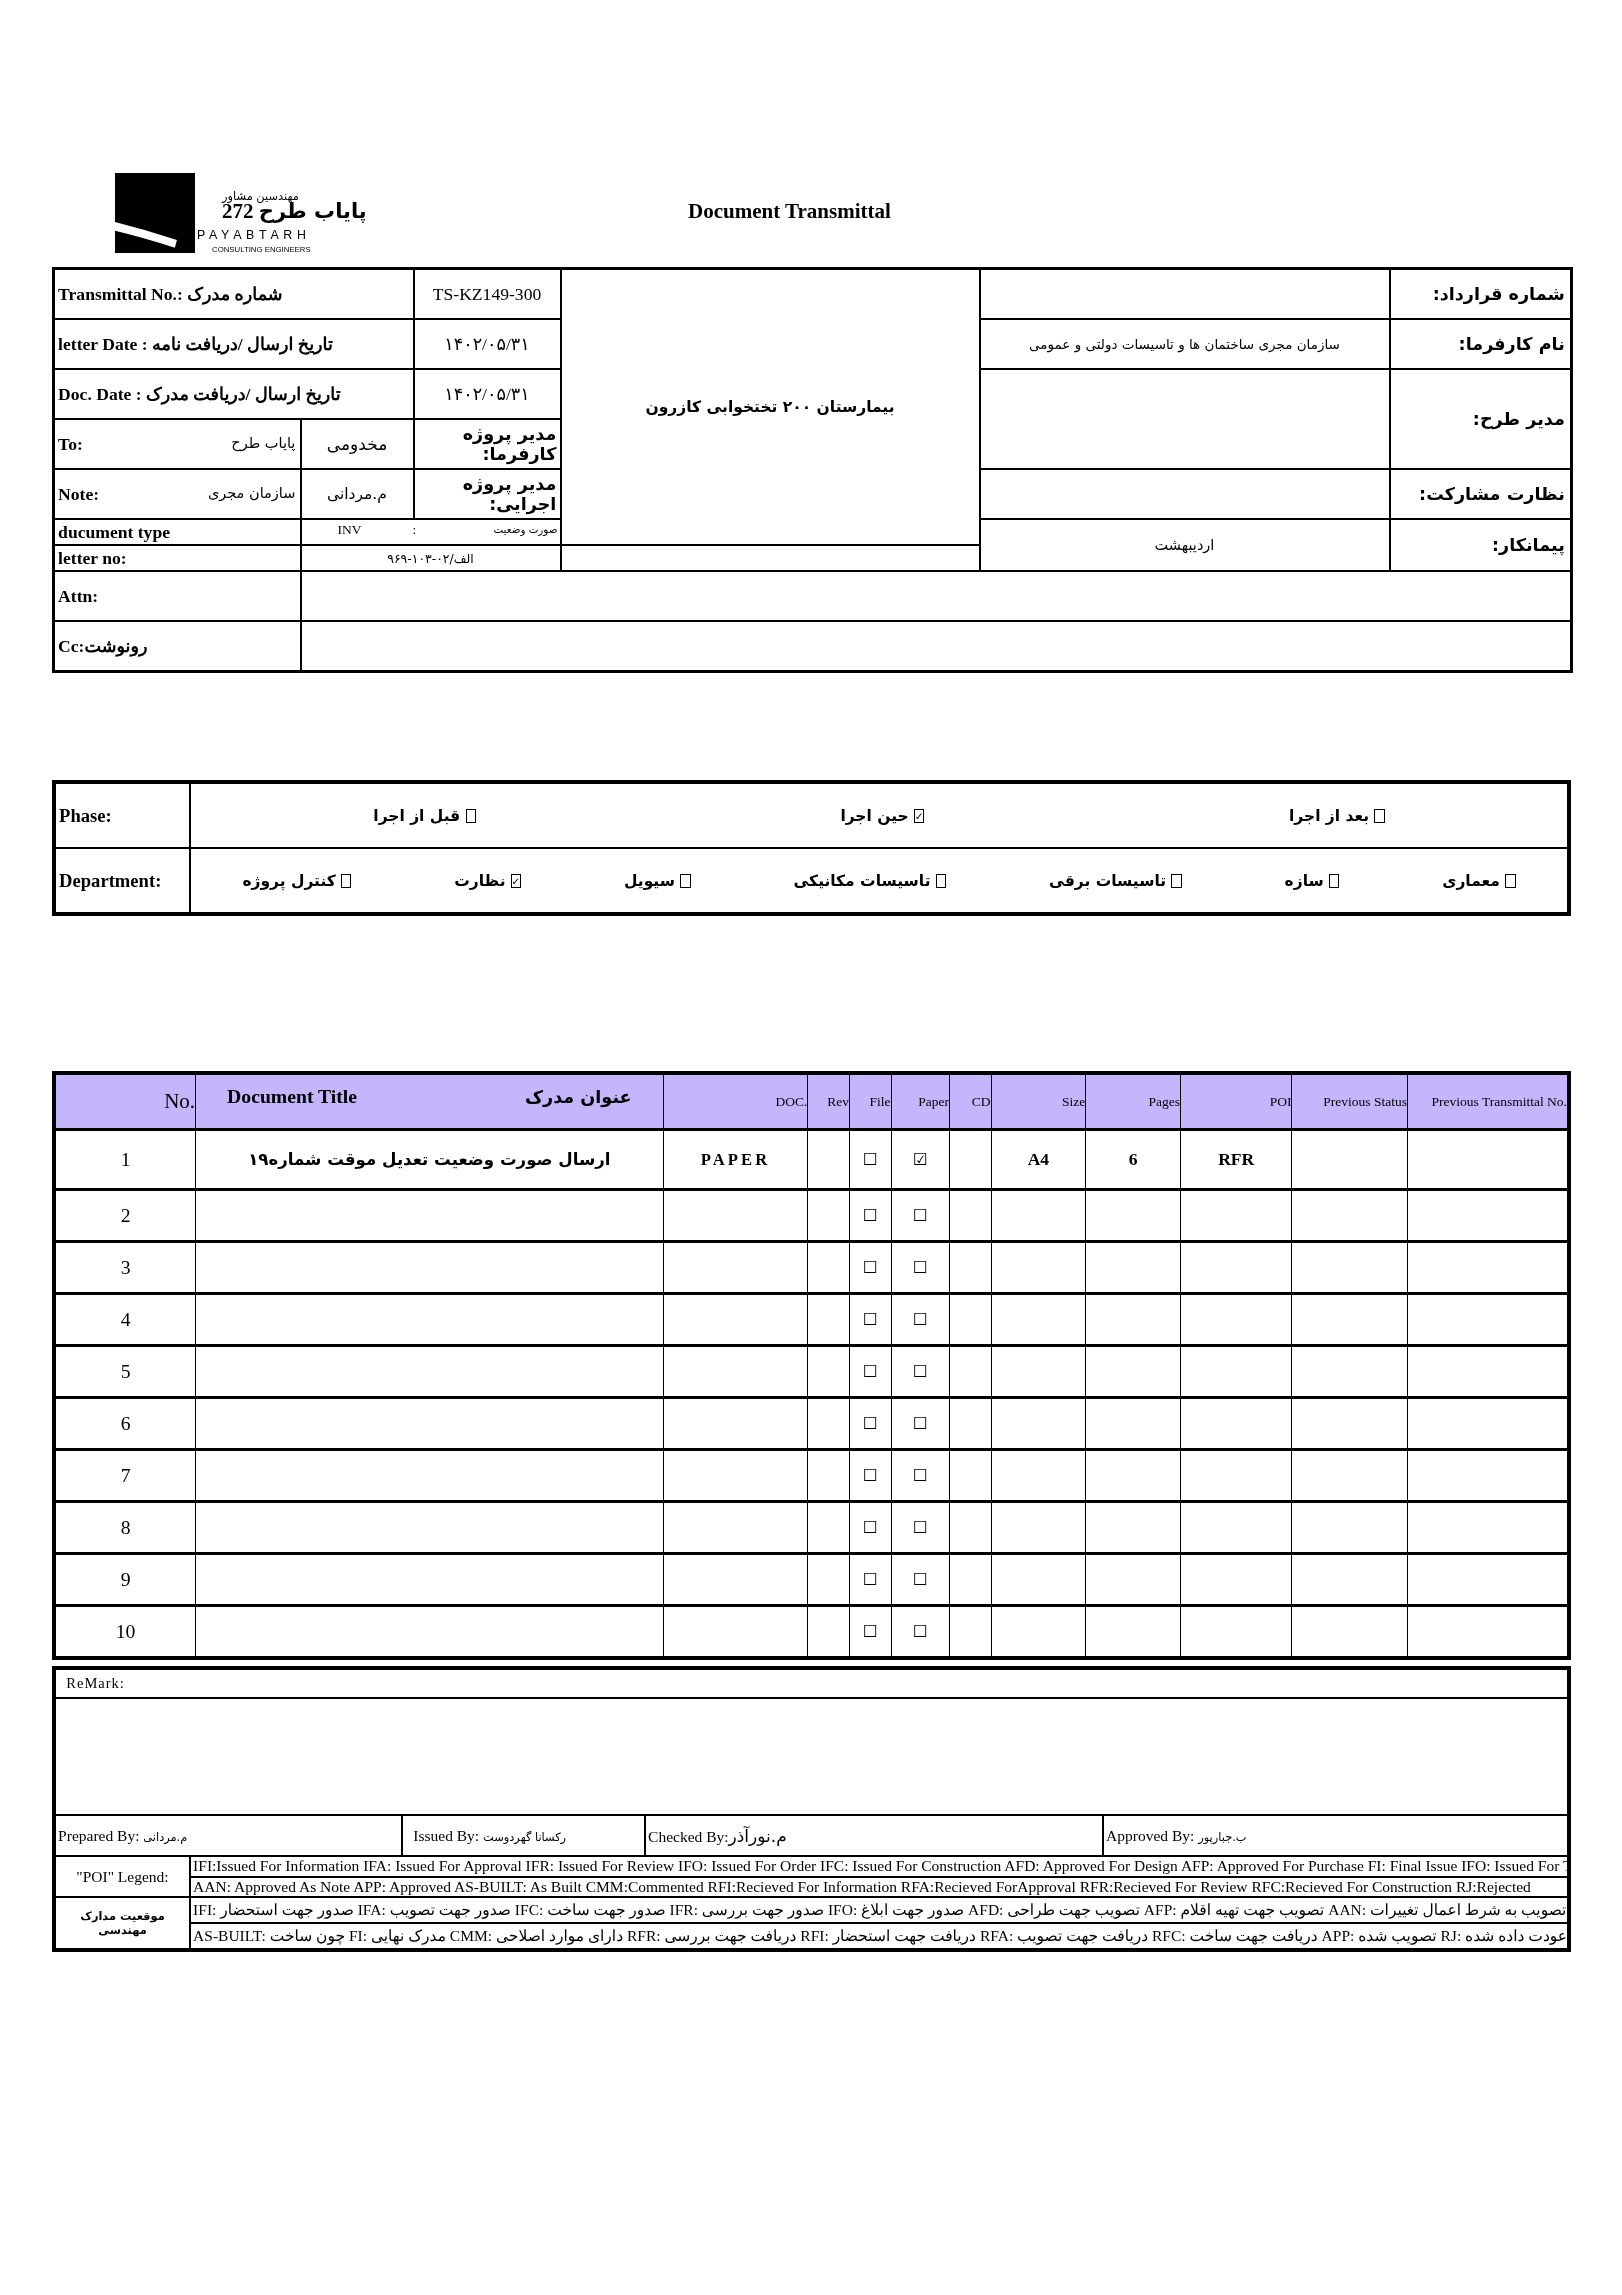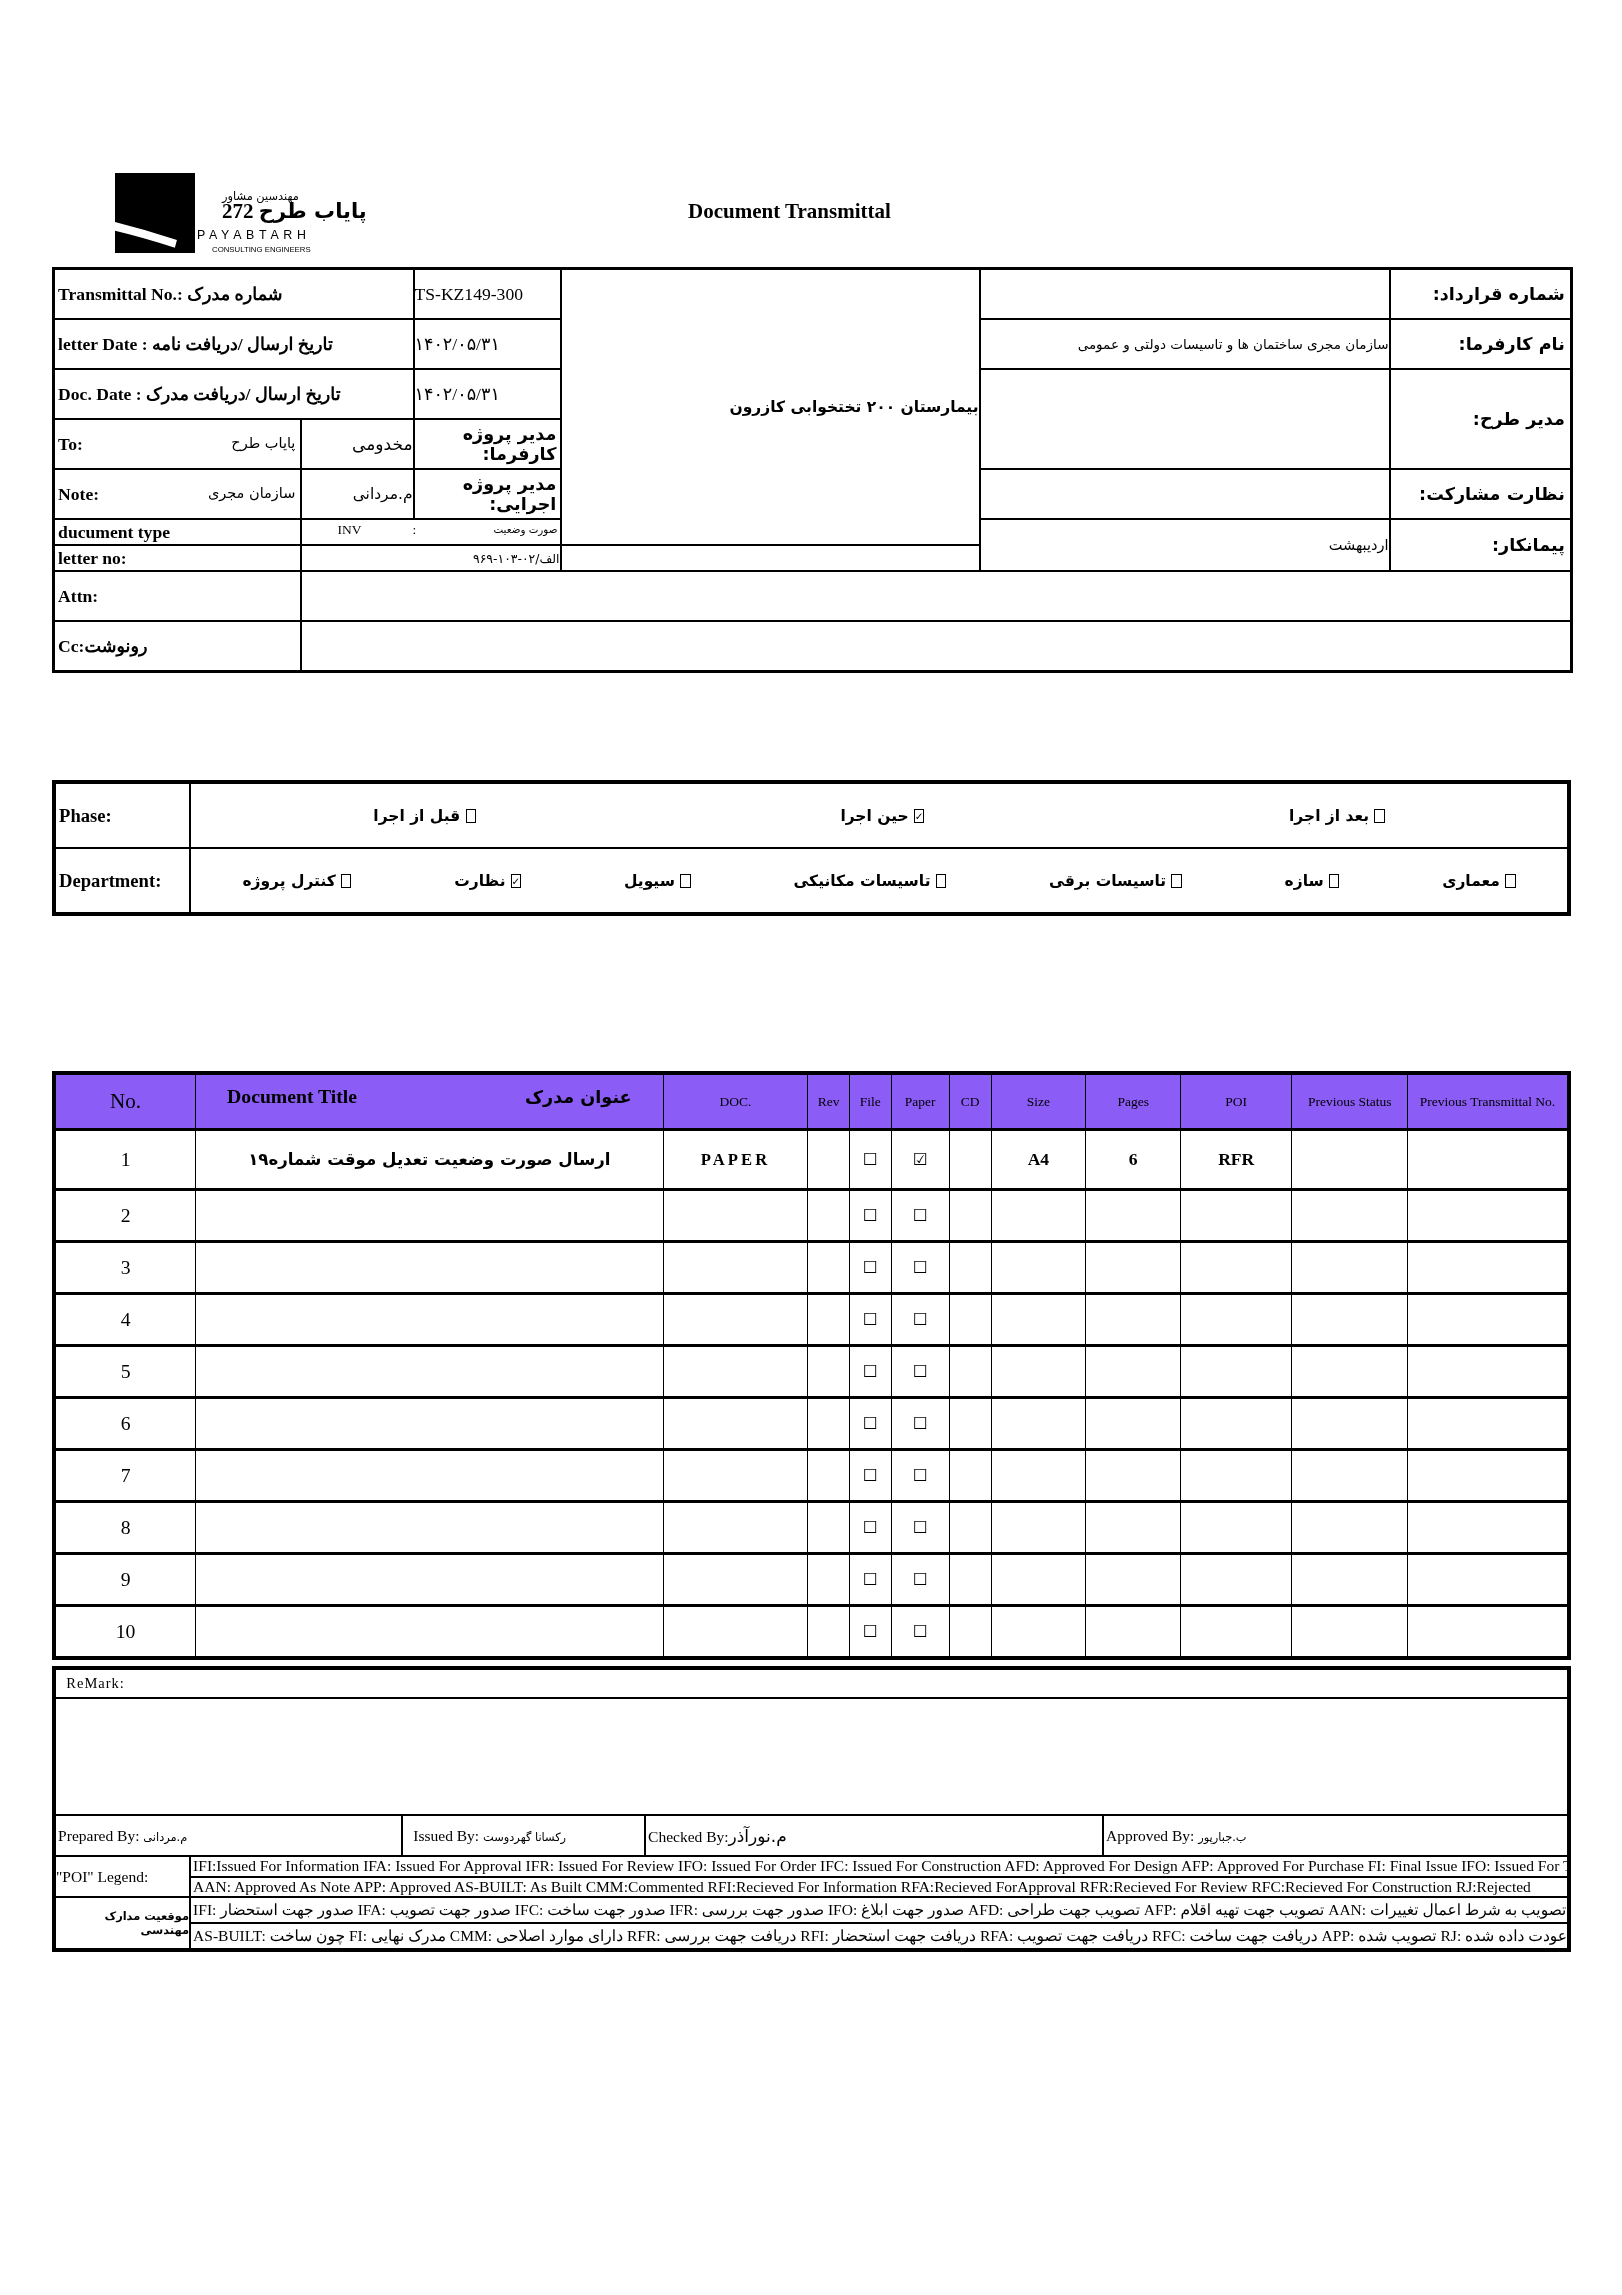--- a/index.html
+++ b/index.html
@@ -12,33 +12,33 @@
   #logo-sub-fa { left:222px; top:189px; font-size:11.4px; font-family:"DejaVu Sans",sans-serif; direction:rtl; }
   #logo-name { left:222px; top:199px; font-size:21px; font-weight:bold; white-space:nowrap; }
   #logo-latin { left:197px; top:228px; font-size:12.4px; letter-spacing:4.7px; font-family:"Liberation Sans",sans-serif; }
   #logo-tag { left:212px; top:245px; font-size:7.8px; font-family:"Liberation Sans",sans-serif; }
   #doc-title { left:688px; top:199px; font-size:21px; font-weight:bold; }
 
   table { border-collapse:collapse; position:absolute; table-layout:fixed; }
   td, th { padding:0; overflow:hidden; }
   .fa { direction:rtl; font-family:"DejaVu Sans",sans-serif; }
   .bold { font-weight:bold; }
-  .center { }
+  .center { text-align:center; }
   .cb { display:inline-block; width:10.3px; height:13.5px; border:1.6px solid #000; vertical-align:middle;
         font-size:10.3px; line-height:12.4px; text-align:center; box-sizing:border-box; }
 
   
   #t-info { left:52px; top:267px; width:1519px; border:3.6px solid #000; }
   #t-info td { border:2.1px solid #000; font-size:17.6px; height:48px; }
   
   #t-dept { left:52px; top:780px; width:1519px; border:4.1px solid #000; }
   #t-dept td { border:2.1px solid #000; font-size:18.6px; height:63px; }
   
   #t-docs { left:52px; top:1071px; width:1519px; border:4.1px solid #000; }
-  #t-docs th { background:#8b5cf6; border:1.6px solid #000; height:53px; font-weight:normal; font-size:13.5px; }
+  #t-docs th { background:#c4b5fd; border:1.6px solid #000; height:53px; font-weight:normal; font-size:13.5px;text-align:right; }
   #t-docs td { border:1.6px solid #000; font-size:19.7px; text-align:center; height:49px; }
   #t-docs tr.r td { border-top:3.1px solid #000; }
   
   #t-bottom { left:52px; top:1666px; width:1519px; border:4.1px solid #000; }
   #t-bottom td { border:2.1px solid #000; font-size:15.5px; }
   .legend { font-size:11.4px; white-space:nowrap; padding-left:2.1px; }
   .legendfa { font-size:13.5px; white-space:nowrap; }
 </style>
 </head>
 <body>

